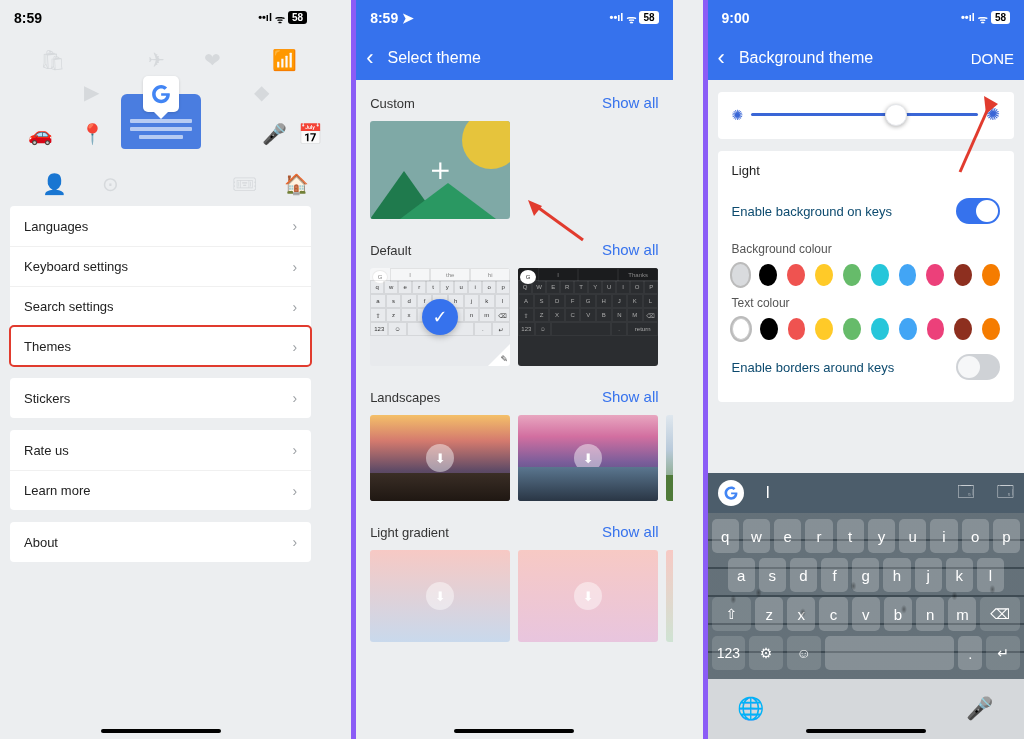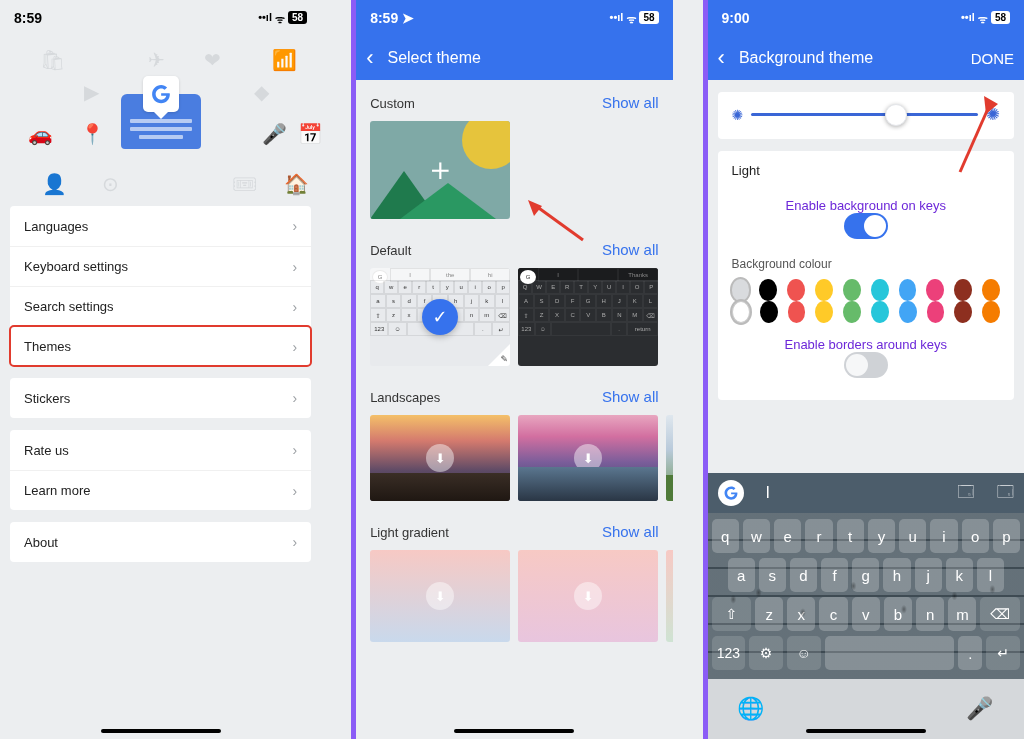--- a/index.html
+++ b/index.html
@@ -78,21 +78,21 @@
 .arrline { stroke:#e13b2e; stroke-width:3; fill:none; }
 .arrhead { fill:#e13b2e; }
 
 
 .card { background:#fff; border-radius:4px; margin:12px 10px; padding:12px 14px 14px; }
 .card h4 { font-size:13px; font-weight:500; color:#222; margin-bottom:12px; }
 .slider-row { display:flex; align-items:center; gap:8px; }
 .sldicon { color:#3a66d6; font-size:14px; }
 .slider { flex:1; height:3px; background:#3a66d6; position:relative; border-radius:2px; }
 .slider-knob { position:absolute; top:50%; left:64%; transform:translate(-50%,-50%); width:22px; height:22px; background:#fff; border-radius:50%; box-shadow:0 1px 4px rgba(0,0,0,.3); border:1px solid #e4e6ea; }
-.row-tog { display:flex; justify-content:space-between; align-items:center; font-size:13px; color:#6d28d9; padding:8px 0;flex-direction:column; }
+.row-tog { display:flex; justify-content:space-between; align-items:center; font-size:13px; color:#0c4a6e; padding:8px 0; }
 .toggle { width:44px; height:26px; border-radius:13px; position:relative; cursor:pointer; }
 .toggle .knob { position:absolute; width:22px; height:22px; background:#fff; border-radius:50%; top:2px; transition:.15s; }
 .toggle.on { background:#3672ed; }
 .toggle.on .knob { left:20px; }
 .toggle.off { background:#cfd2d6; }
 .toggle.off .knob { left:2px; background:#f6f7f8; }
 .subh { font-size:12px; color:#555; margin:10px 0 8px; }
 .swatches { display:flex; gap:10px; flex-wrap:nowrap; }
 .sw { width:22px; height:22px; border-radius:50%; cursor:pointer; }
 .sw.sel-sw { box-shadow:0 0 0 2px #bbb; }
@@ -427,20 +427,21 @@
           <div class="sw" style="background: rgb(0, 0, 0);"></div>
           <div class="sw" style="background: rgb(239, 83, 80);"></div>
           <div class="sw" style="background: rgb(255, 202, 40);"></div>
           <div class="sw" style="background: rgb(102, 187, 106);"></div>
           <div class="sw" style="background: rgb(38, 198, 218);"></div>
           <div class="sw" style="background: rgb(66, 165, 245);"></div>
           <div class="sw" style="background: rgb(236, 64, 122);"></div>
           <div class="sw" style="background: rgb(141, 47, 31);"></div>
           <div class="sw" style="background: rgb(245, 124, 0);"></div>
         </div>
+    <div class="subh">Text colour</div>
     <div class="swatches" id="txt-sw">
           <div class="sw sel-sw white" style="background: rgb(255, 255, 255);"></div>
           <div class="sw" style="background: rgb(0, 0, 0);"></div>
           <div class="sw" style="background: rgb(239, 83, 80);"></div>
           <div class="sw" style="background: rgb(255, 202, 40);"></div>
           <div class="sw" style="background: rgb(102, 187, 106);"></div>
           <div class="sw" style="background: rgb(38, 198, 218);"></div>
           <div class="sw" style="background: rgb(66, 165, 245);"></div>
           <div class="sw" style="background: rgb(236, 64, 122);"></div>
           <div class="sw" style="background: rgb(141, 47, 31);"></div>

